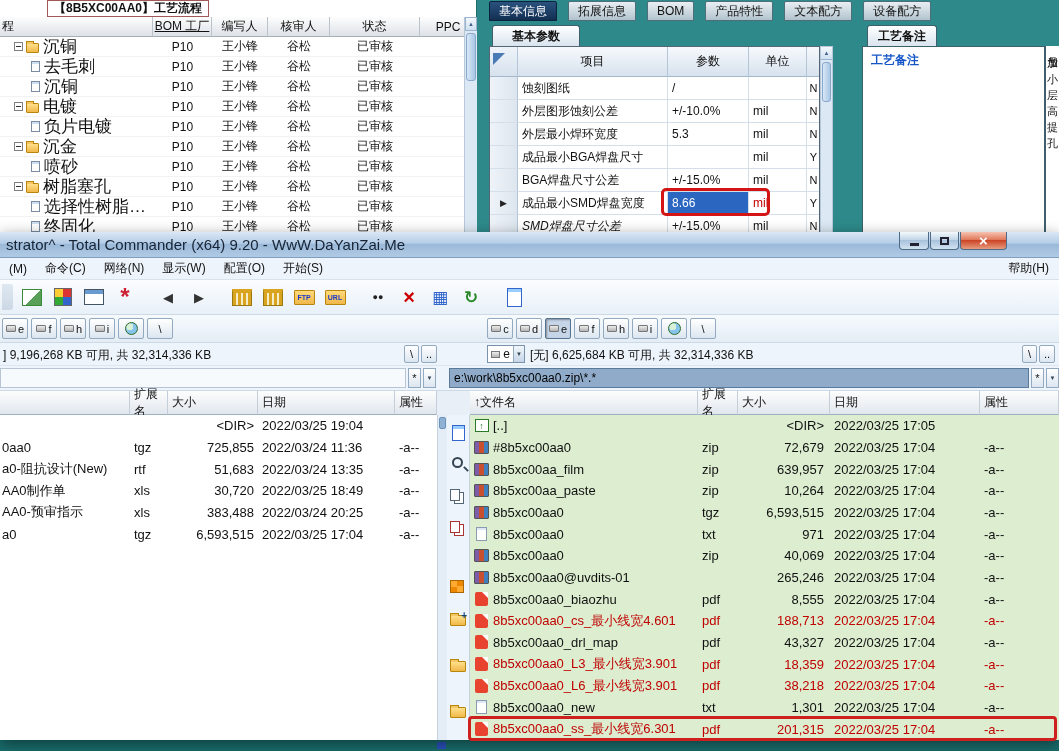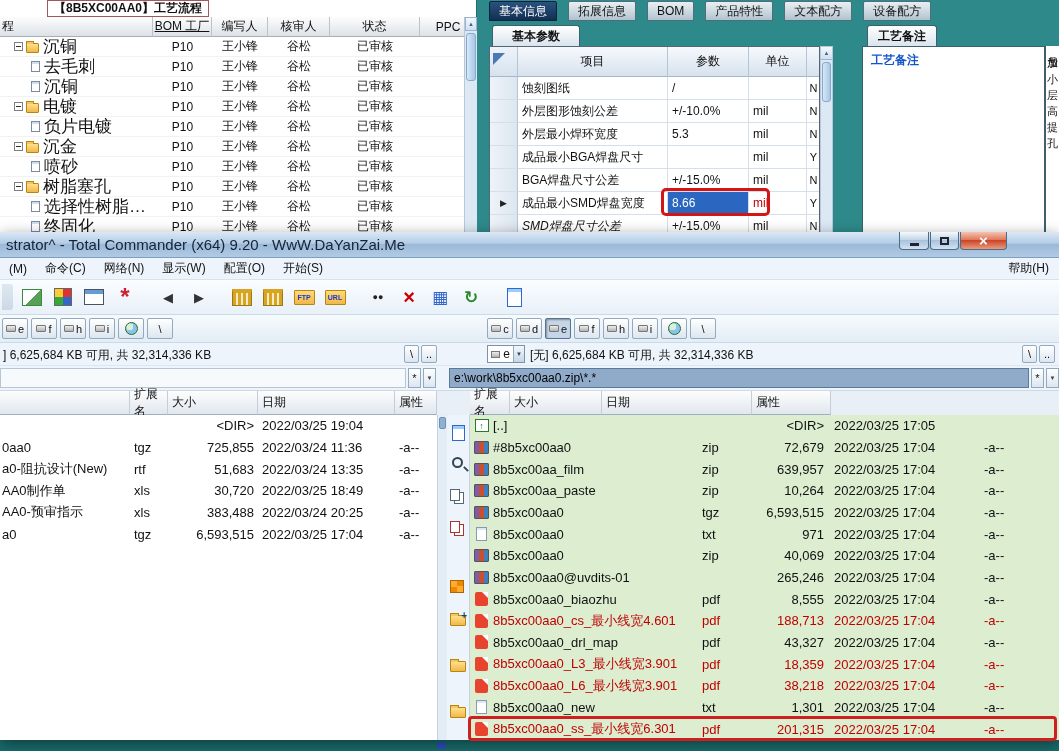--- a/index.html
+++ b/index.html
@@ -493,21 +493,21 @@
         <div class="drv" style="left: 632px;">
           <span class="dico"></span>
           <span>i</span>
         </div>
         <div class="drv" style="left: 661px;">
           <span class="globe"></span>
         </div>
         <div class="drv" style="left: 690px;">\</div>
       </div>
     <div id="tc-vol">
-      <span id="left-vol-text">] 6,625,684 KB 可用, 共 32,314,336 KB</span>
+      <span id="left-vol-text">] 9,196,268 KB 可用, 共 32,314,336 KB</span>
       <div class="mini-btn" style="left:404px;width:15px;">\</div>
       <div class="mini-btn" style="left:421px;width:16px;">..</div>
       <div id="drive-combo">
         <span class="dico"></span>
         <span id="combo-letter">e</span>
         <span class="combo-drop"></span>
       </div>
       <span id="right-vol-text">[无] 6,625,684 KB 可用, 共 32,314,336 KB</span>
       <div class="mini-btn" style="left:1022px;width:15px;">\</div>
       <div class="mini-btn" style="left:1039px;width:16px;">..</div>
@@ -524,20 +524,21 @@
     </div>
     <div id="tc-heads">
       <div id="lheads">
           <div class="fh" style="width: 130px;"></div>
           <div class="fh" style="width: 38px;">扩展名</div>
           <div class="fh" style="width: 90px;">大小</div>
           <div class="fh" style="width: 137px;">日期</div>
           <div class="fh" style="width: 42px;">属性</div>
         </div>
       <div id="rheads">
+          <div class="fh" style="width: 228px;">↑文件名</div>
           <div class="fh" style="width: 40px;">扩展名</div>
           <div class="fh" style="width: 92px;">大小</div>
           <div class="fh" style="width: 150px;">日期</div>
           <div class="fh" style="width: 79px;">属性</div>
         </div>
     </div>
     <div id="tc-files">
       <div id="lp">
           <div class="frow">
             <div class="fc lname"></div>

